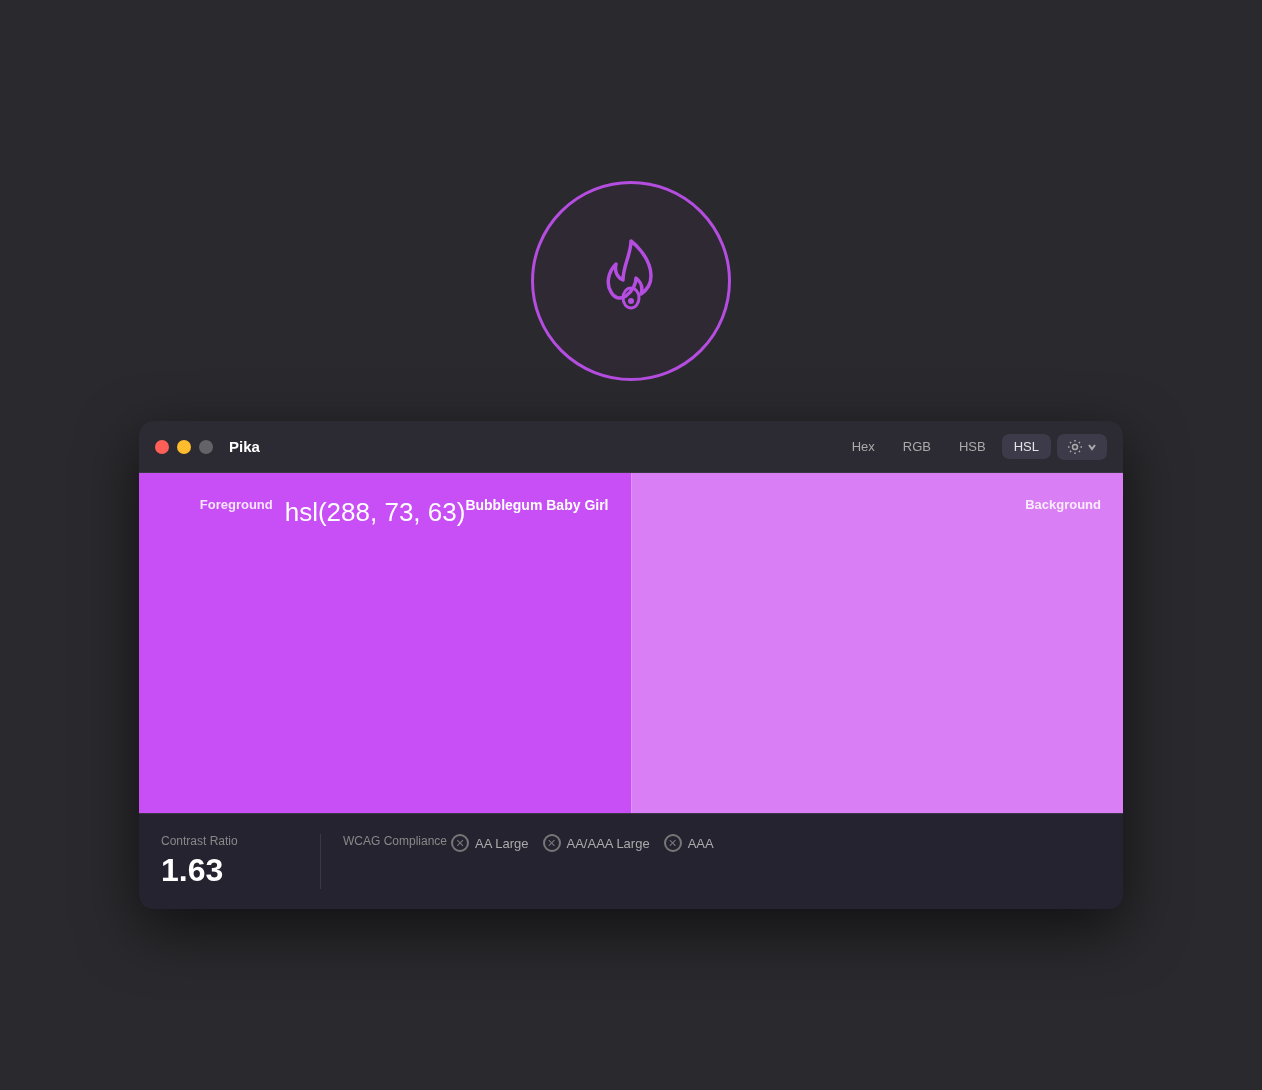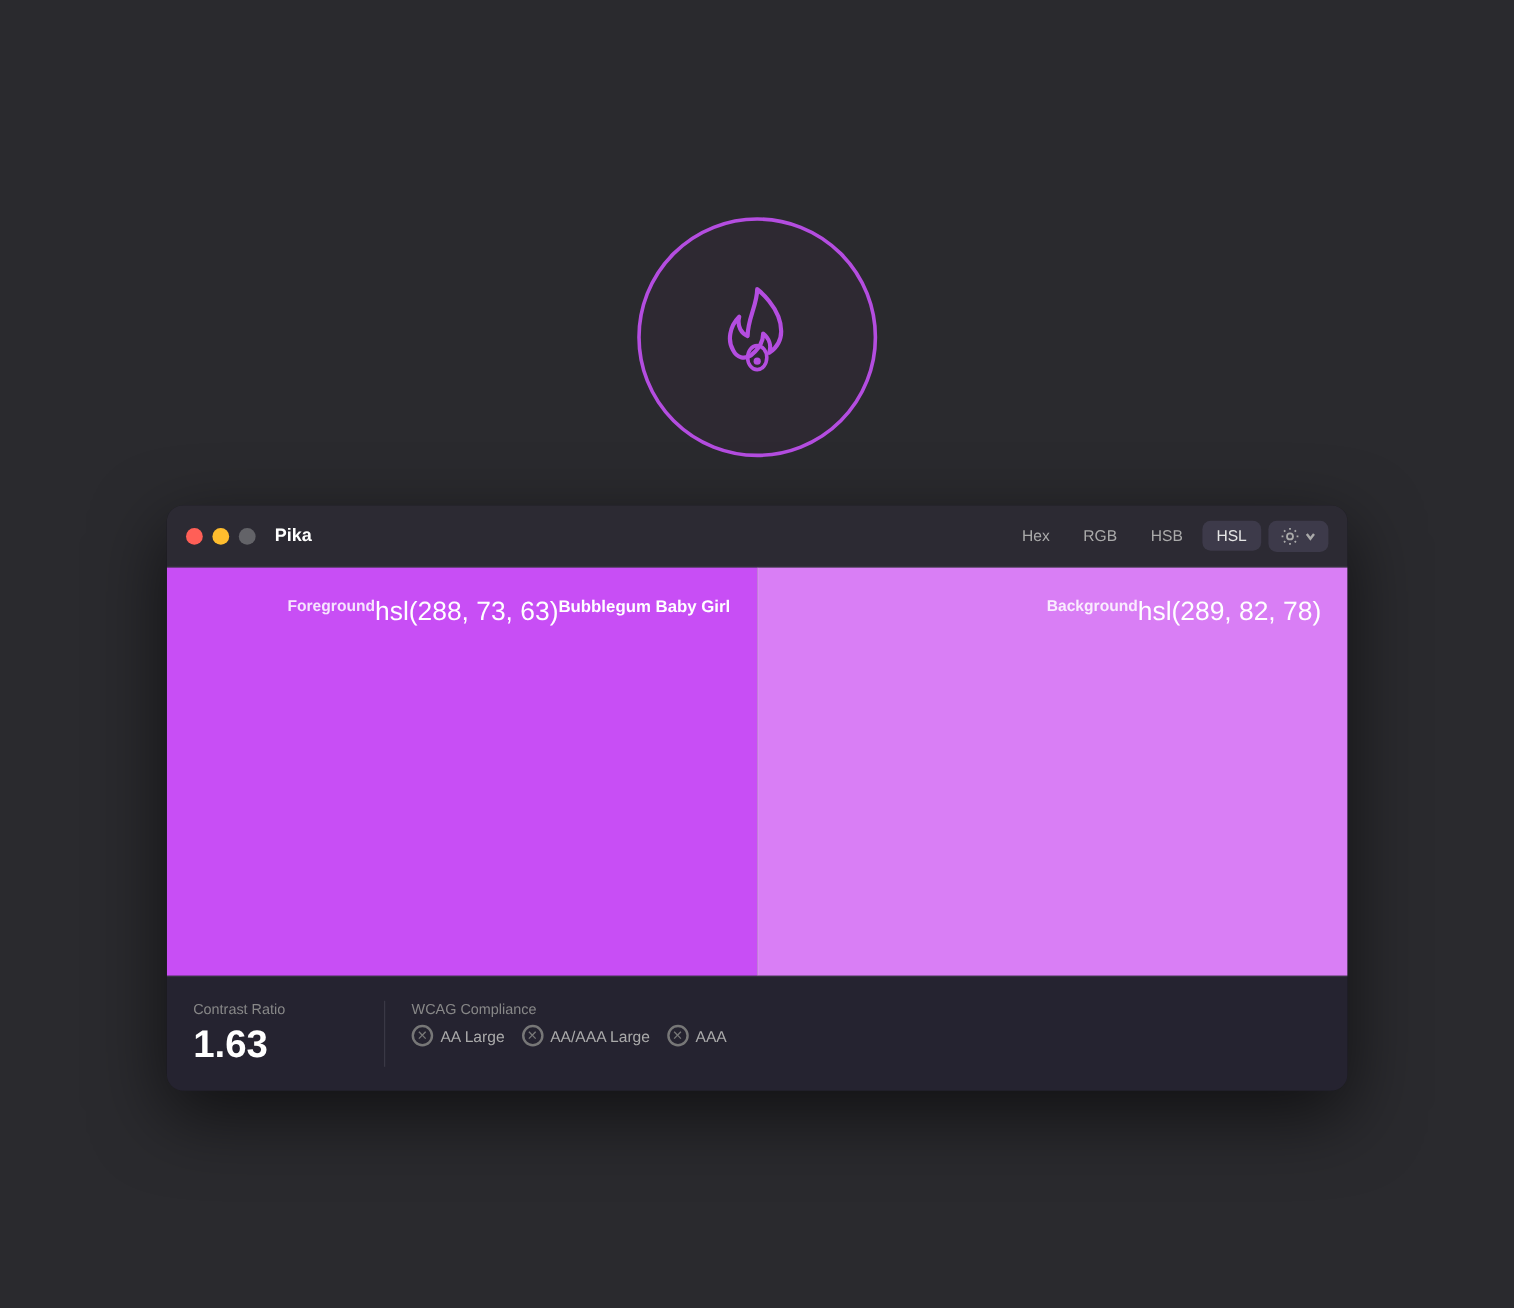--- a/index.html
+++ b/index.html
@@ -127,24 +127,25 @@
     .panel-bg { background: #d97ef5; border-left: 1px solid rgba(255,255,255,0.15); }
 
     .panel-label {
       font-size: 13px;
       font-weight: 600;
       color: rgba(255,255,255,0.85);
       margin-bottom: 4px;
     }
 
     .panel-value {
-      font-size: 22px;
+      font-size: 26px;
       font-weight: 300;
       color: #ffffff;
       margin-bottom: 6px;
+      margin-left: 12px;
     }
 
     .panel-name {
       font-size: 14px;
       font-weight: 700;
       color: #ffffff;
     }
 
     
     .bottom-bar {
@@ -170,21 +171,20 @@
     }
 
     .contrast-value {
       font-size: 32px;
       font-weight: 600;
       color: #ffffff;
     }
 
     .wcag-section {
       display: flex;
-      flex-direction: column;
       gap: 4px;
     }
 
     .wcag-label {
       font-size: 12px;
       color: #888;
       margin-bottom: 2px;
     }
 
     .wcag-badges {
@@ -283,21 +283,20 @@
   <div class="color-panels">
 
     <div class="color-panel panel-fg">
       <span class="panel-label">Foreground</span>
       <span class="panel-value">hsl(288, 73, 63)</span>
       <span class="panel-name">Bubblegum Baby Girl</span>
     </div>
 
     <div class="color-panel panel-bg">
       <span class="panel-label">Background</span>
-      <span class="panel-value">hsl(289, 82, 78)</span>
     </div>
 
   </div>
 
   <div class="bottom-bar">
 
     <div class="contrast-section">
       <div class="section-label">Contrast Ratio</div>
       <div class="contrast-value">1.63</div>
     </div>

